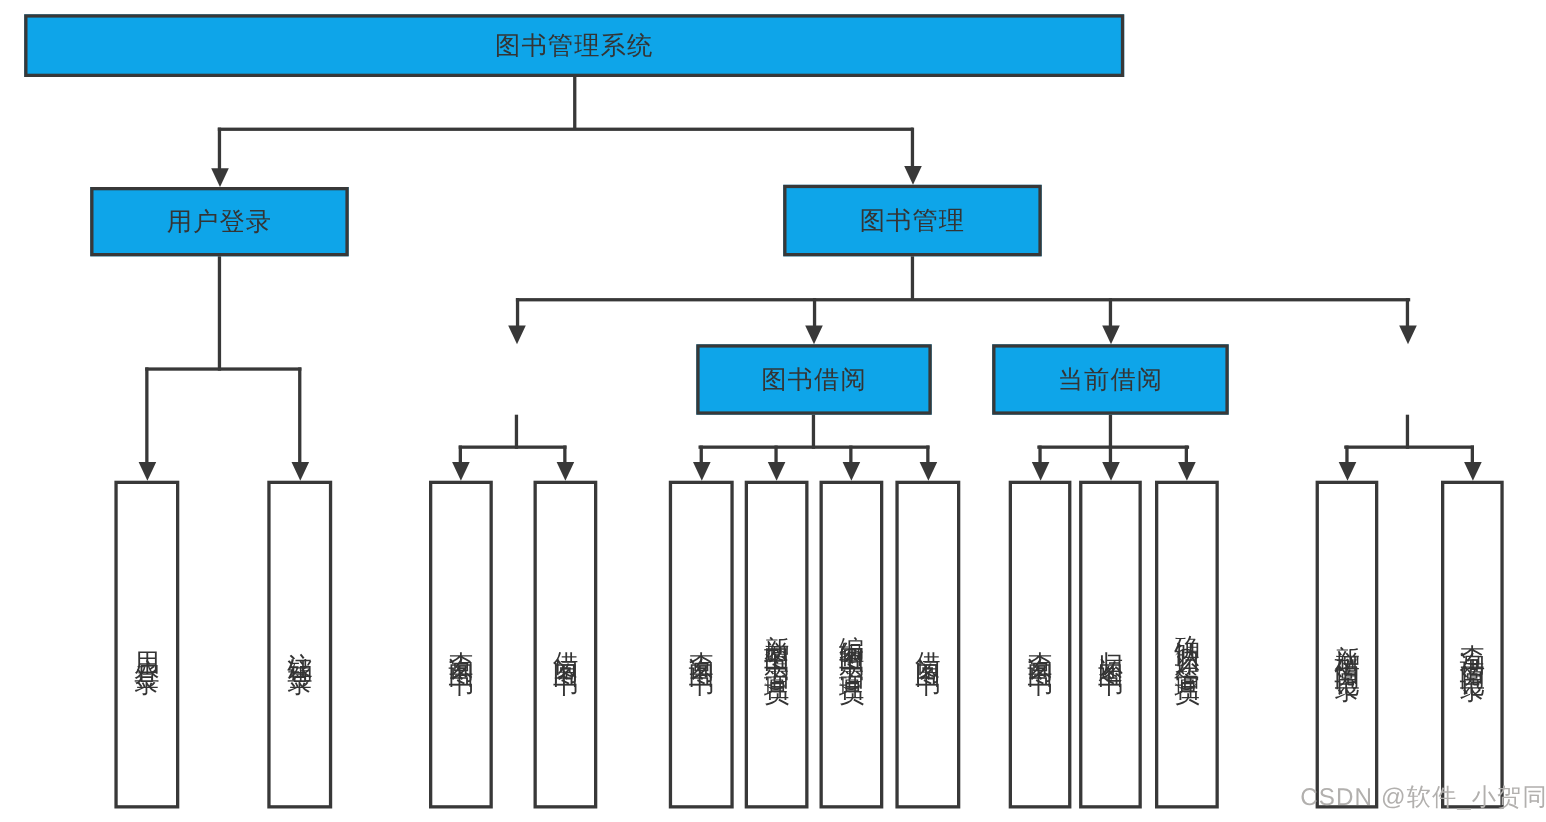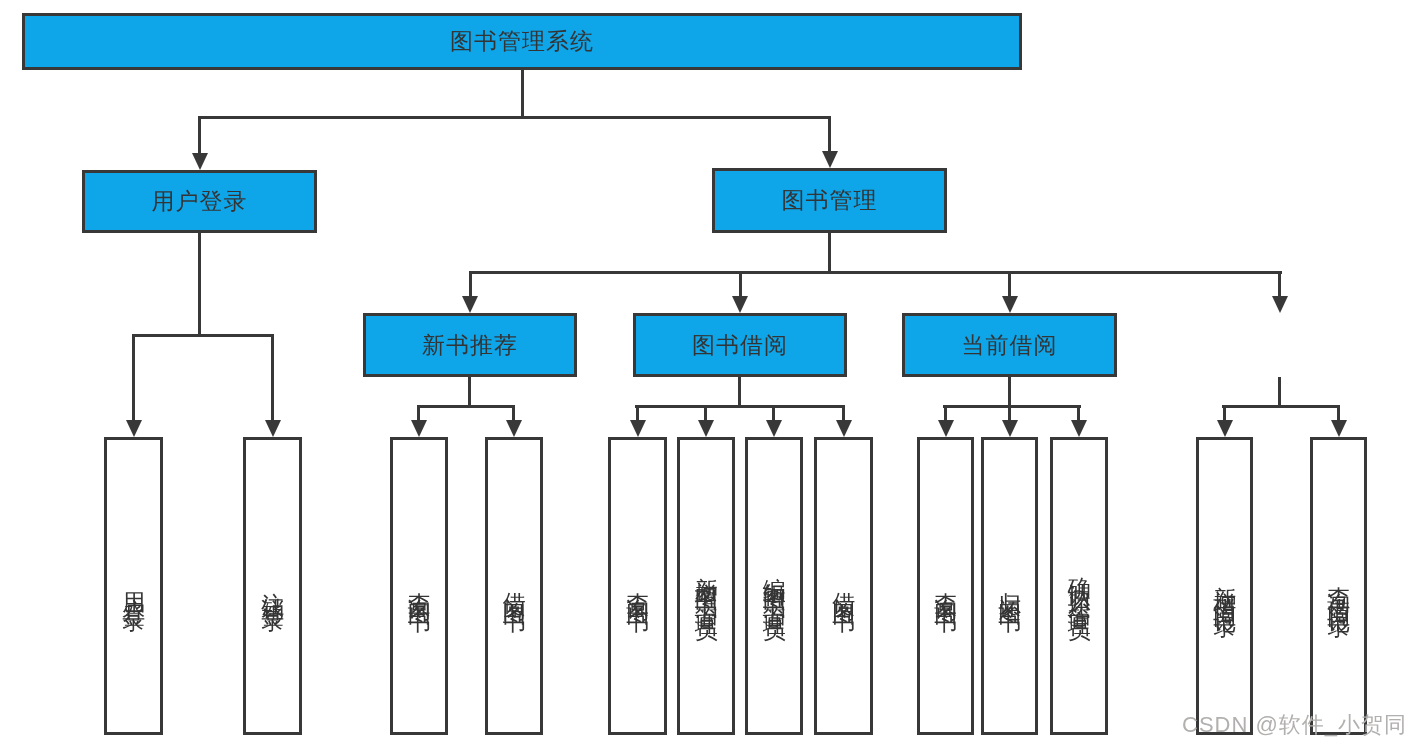--- a/index.html
+++ b/index.html
@@ -68,23 +68,20 @@
     <span class="lbl">图书管理系统</span>
   </div>
 
   <div class="hbox" style="left:82px;top:170px;width:235px;height:63px">
     <span class="lbl">用户登录</span>
   </div>
   <div class="hbox" style="left:712px;top:168px;width:235px;height:65px">
     <span class="lbl">图书管理</span>
   </div>
 
-  <div class="hbox" style="left:363px;top:313px;width:214px;height:64px">
-    <span class="lbl">新书推荐</span>
-  </div>
   <div class="hbox" style="left:902px;top:313px;width:215px;height:64px">
     <span class="lbl">当前借阅</span>
   </div>
   <div class="hbox" style="left:633px;top:313px;width:214px;height:64px">
     <span class="lbl">图书借阅</span>
   </div>
 
   <div class="vbox" style="left:104px;top:437px;width:59px;height:298px">
     <span class="lbl">用户登录</span>
   </div>

